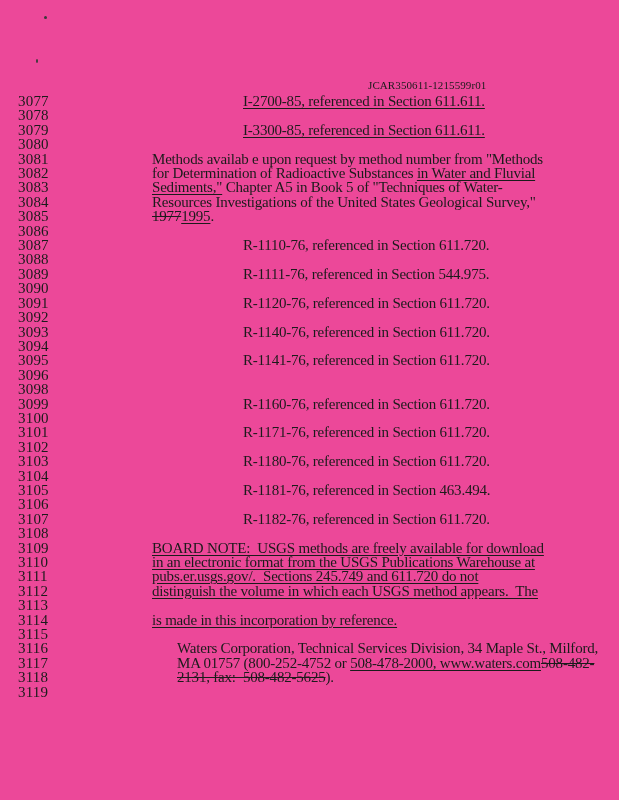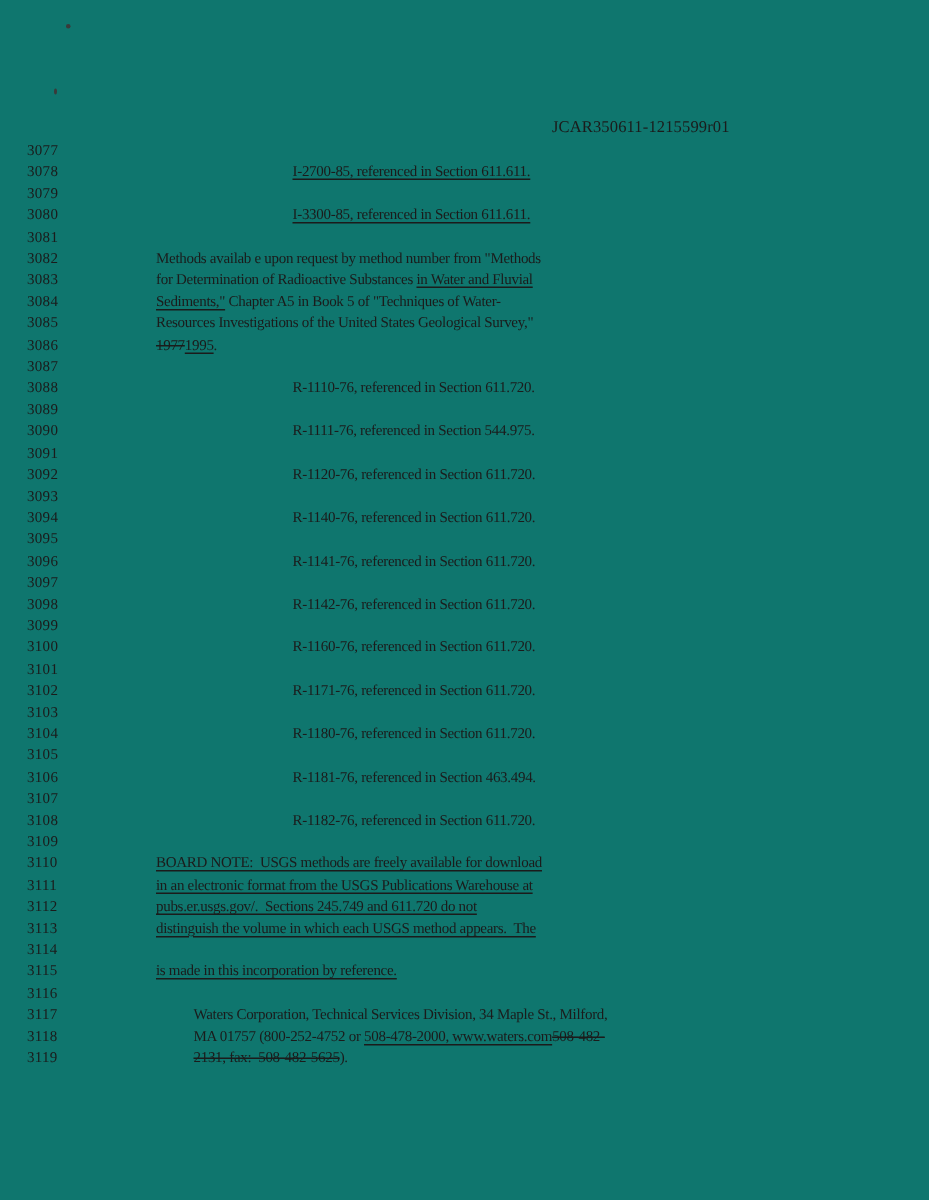--- a/index.html
+++ b/index.html
@@ -4,41 +4,40 @@
 <style>
   * { margin:0; padding:0; box-sizing:border-box; }
   html,body { background:#ffffff; }
   body {
     width:619px; height:800px;
     position:relative;
     font-family:"Liberation Serif", serif;
     color:#1b1b1b;
     overflow:hidden;
   }
-  .page { position:absolute; inset:0; background:#0f766e;font-family:Liberation Serif, serif; }
+  .page { position:absolute; inset:0; background:#ec4899;font-family:Liberation Serif, serif; }
 
   .doc-id {
     position:absolute;
     top:79px; left:368px;
     font-size:11px;
     letter-spacing:0.1px;
     white-space:pre;
   }
 
   .lines {
     position:absolute;
     top:94px; left:0; width:619px;
   }
   .line-row {
     display:flex;
     height:14.42px;
     line-height:14.42px;
-    font-size:10px;
+    font-size:15px;
     white-space:pre;
-    flex-direction:column;
   }
   .line-num {
     flex:none;
     margin-left:18px;
     width:30px;
     letter-spacing:0.2px;
   }
   .line-content { flex:none; letter-spacing:-0.2px; }
   .indent-0 { margin-left:129px; }
   .indent-1 { margin-left:104px; }
@@ -80,21 +79,20 @@
       <div class="line-row"><span class="line-num">3087</span><span class="line-content indent-2"><span class="seg plain">R-1110-76, referenced in Section 611.720.</span></span></div>
       <div class="line-row"><span class="line-num">3088</span><span class="line-content indent-0"></span></div>
       <div class="line-row"><span class="line-num">3089</span><span class="line-content indent-2"><span class="seg plain">R-1111-76, referenced in Section 544.975.</span></span></div>
       <div class="line-row"><span class="line-num">3090</span><span class="line-content indent-0"></span></div>
       <div class="line-row"><span class="line-num">3091</span><span class="line-content indent-2"><span class="seg plain">R-1120-76, referenced in Section 611.720.</span></span></div>
       <div class="line-row"><span class="line-num">3092</span><span class="line-content indent-0"></span></div>
       <div class="line-row"><span class="line-num">3093</span><span class="line-content indent-2"><span class="seg plain">R-1140-76, referenced in Section 611.720.</span></span></div>
       <div class="line-row"><span class="line-num">3094</span><span class="line-content indent-0"></span></div>
       <div class="line-row"><span class="line-num">3095</span><span class="line-content indent-2"><span class="seg plain">R-1141-76, referenced in Section 611.720.</span></span></div>
       <div class="line-row"><span class="line-num">3096</span><span class="line-content indent-0"></span></div>
-      <div class="line-row"><span class="line-num">3097</span><span class="line-content indent-2"><span class="seg plain">R-1142-76, referenced in Section 611.720.</span></span></div>
       <div class="line-row"><span class="line-num">3098</span><span class="line-content indent-0"></span></div>
       <div class="line-row"><span class="line-num">3099</span><span class="line-content indent-2"><span class="seg plain">R-1160-76, referenced in Section 611.720.</span></span></div>
       <div class="line-row"><span class="line-num">3100</span><span class="line-content indent-0"></span></div>
       <div class="line-row"><span class="line-num">3101</span><span class="line-content indent-2"><span class="seg plain">R-1171-76, referenced in Section 611.720.</span></span></div>
       <div class="line-row"><span class="line-num">3102</span><span class="line-content indent-0"></span></div>
       <div class="line-row"><span class="line-num">3103</span><span class="line-content indent-2"><span class="seg plain">R-1180-76, referenced in Section 611.720.</span></span></div>
       <div class="line-row"><span class="line-num">3104</span><span class="line-content indent-0"></span></div>
       <div class="line-row"><span class="line-num">3105</span><span class="line-content indent-2"><span class="seg plain">R-1181-76, referenced in Section 463.494.</span></span></div>
       <div class="line-row"><span class="line-num">3106</span><span class="line-content indent-0"></span></div>
       <div class="line-row"><span class="line-num">3107</span><span class="line-content indent-2"><span class="seg plain">R-1182-76, referenced in Section 611.720.</span></span></div>

